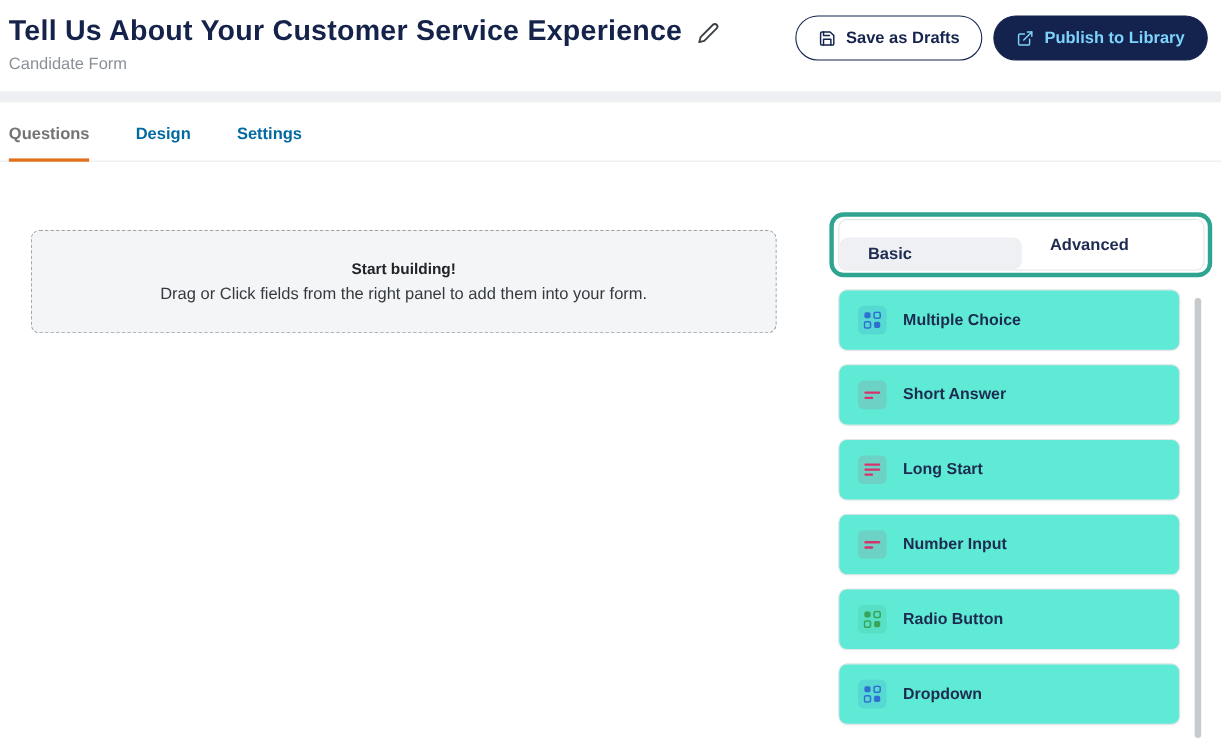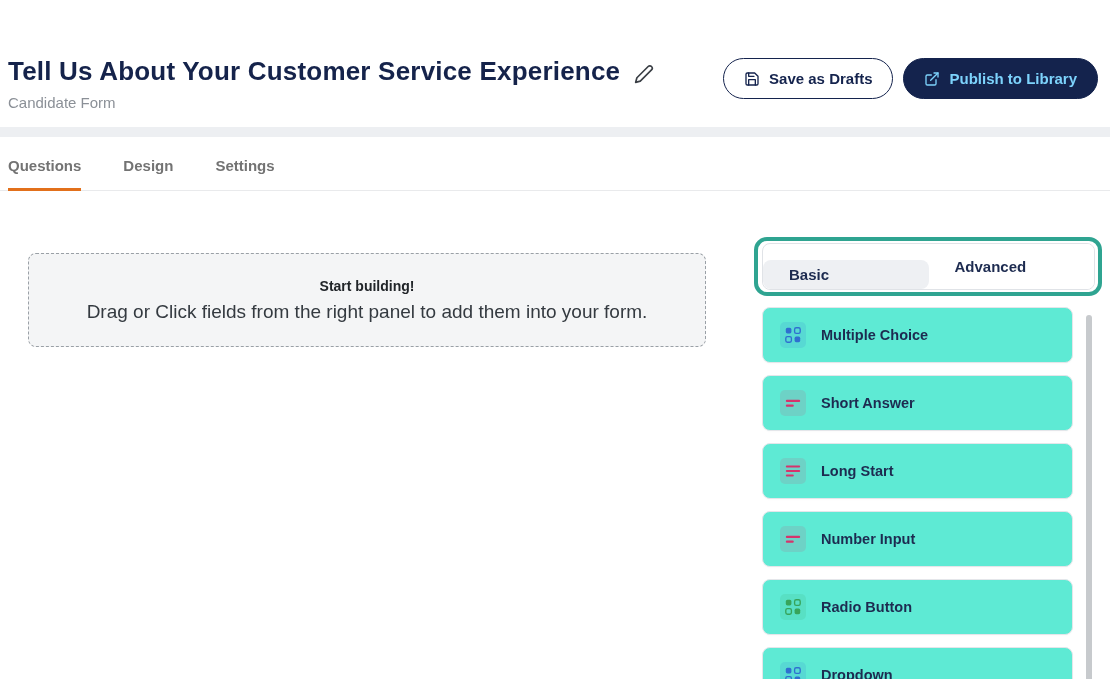--- a/index.html
+++ b/index.html
@@ -3,49 +3,49 @@
 <meta charset="utf-8">
 <style>
   * { box-sizing: border-box; margin: 0; padding: 0; }
   body {
     width: 1110px; height: 679px; overflow: hidden;
     background: #ffffff;
     font-family: "Liberation Sans", sans-serif;
     color: #1d2b50;
   }
   
-  .header { display: flex; justify-content: space-between; align-items: flex-start; padding: 12px 12px 0 8px; margin-top: 44px; }
+  .header { display: flex; justify-content: space-between; align-items: flex-start; padding: 12px 12px 0 8px; }
   .title-row { display: flex; align-items: center; gap: 14px; }
   .page-title { font-size: 26px; font-weight: 700; color: #15234b; letter-spacing: 0.2px; }
   .edit-icon { color: #3a3f45; cursor: pointer; display: inline-flex; margin-top: 4px; }
   .subtitle { margin-top: 7px; font-size: 15px; color: #8b9097; }
   .actions { display: flex; gap: 10px; padding-top: 2px; justify-content: center; }
   .btn {
     height: 41px; border-radius: 21px; padding: 0 20px;
     font-size: 15px; font-weight: 700; display: inline-flex; align-items: center; gap: 9px;
     cursor: pointer; font-family: inherit;
   }
   .btn-outline { background: #fff; border: 1.5px solid #14234d; color: #14234d; }
   .btn-primary { background: #14234d; border: 1.5px solid #14234d; color: #7dd3fc; }
   
   .gray-strip { height: 10px; background: #edeff2; margin-top: 16px; }
   
   .tabbar { display: flex; gap: 42px; padding-left: 8px; border-bottom: 1px solid #e9eaec; }
-  .tab { padding: 20px 0 14px; font-size: 15px; font-weight: 600; color: #737373; cursor: pointer; }
+  .tab { padding: 20px 0 14px; font-size: 15px; font-weight: 600; color: #0369a1; cursor: pointer; }
   .tab.active { color: #737373; border-bottom: 3px solid #e2701b; margin-bottom: -1px; }
   
   .main { display: flex; padding: 0 15px 0 28px; margin-top: 52px; }
   .canvas {
     flex: 1; margin-right: 56px; margin-top: 10px; height: 94px;
     border: 1.5px dashed #9aa0a6; border-radius: 8px; background: #f4f5f6;
     display: flex; flex-direction: column; justify-content: center; align-items: center; gap: 7px;
     text-align: left;
   }
   .canvas-title { font-size: 14px; font-weight: 700; color: #212529; }
-  .canvas-sub { font-size: 19px; color: #343a40; }
+  .canvas-sub { font-size: 15px; color: #343a40; }
   
   .panel { width: 333px; position: relative; }
   .toggle-wrap { position: relative; }
   .toggle { display: flex; border: 1px solid #e0e3e7; border-radius: 8px; background: #fff; height: 47px; overflow: hidden; }
   .toggle-btn { flex: 1; display: flex; align-items: center; padding-left: 26px; font-size: 15px; cursor: pointer; color: #1d2b50; }
   .toggle-btn.active { background: #eef0f3; border-radius: 8px; font-weight: 700; margin-top: 16px; }
   .toggle-btn.inactive { background: #ffffff; font-weight: 600; }
   .highlight-box {
     position: absolute; inset: -6px -7px -6px -8px;
     border: 4px solid #2fa491; border-radius: 13px; pointer-events: none;

